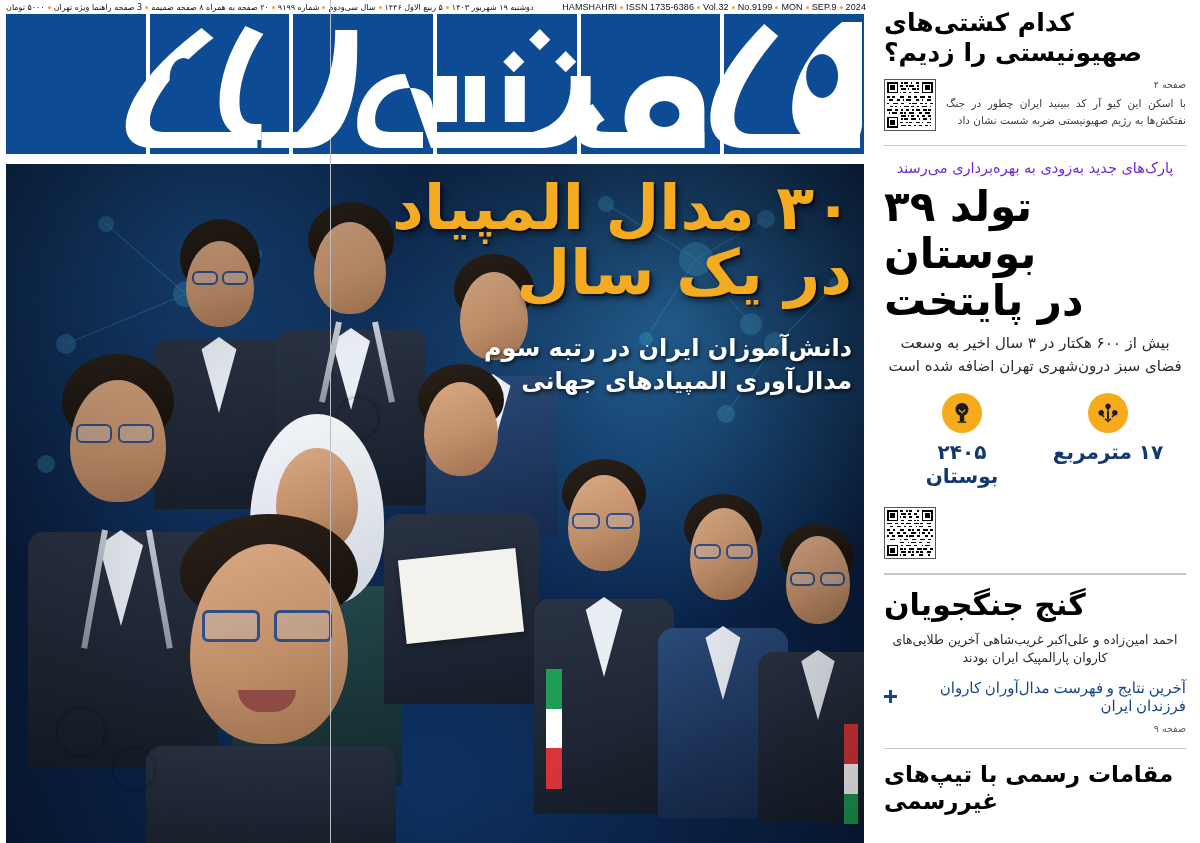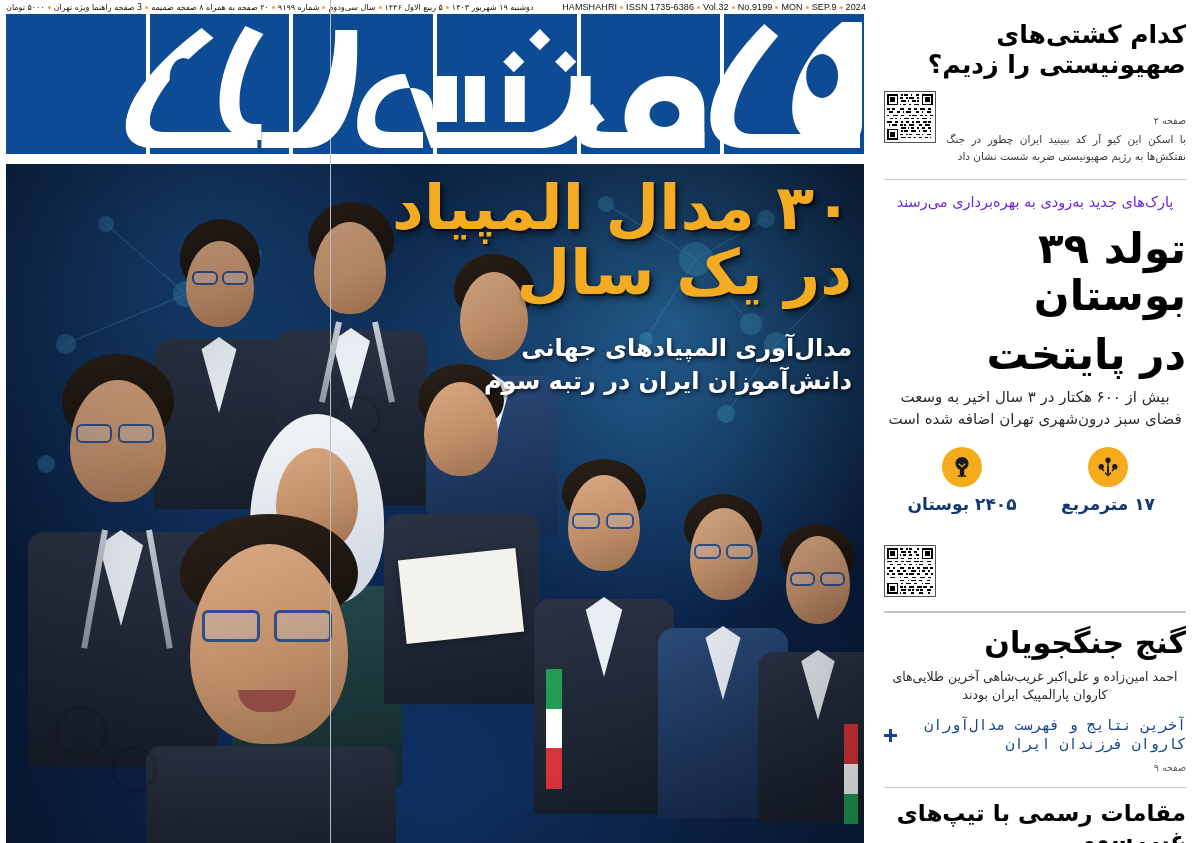--- a/index.html
+++ b/index.html
@@ -281,24 +281,23 @@
     color: #6d28d9;
     text-align: center;
     line-height: 1.45;
     font-family: "DejaVu Sans", sans-serif;
     margin-bottom: 4px;
   }
   .s-title {
     font-family: "DejaVu Sans", sans-serif;
     font-weight: 700;
     color: #000;
-    text-align: right;
+    text-align: left;
     line-height: 1.18;
     letter-spacing: -0.5px;
-    margin-top: 12px;
   }
   .s-title.t1 { font-size: 25px; }
   .s-title.t2 { font-size: 42px; line-height: 1.12; }
   .s-title.t3 { font-size: 30px; }
   .s-title.t4 { font-size: 23px; }
   .s-deck {
     font-size: 15px;
     color: #2a2a2a;
     text-align: center;
     line-height: 1.5;
@@ -316,21 +315,21 @@
     margin-top: 12px;
   }
   .qr {
     flex: 0 0 auto;
     width: 52px; height: 52px;
     border: 1px solid #555;
     padding: 2px;
     background: #fff;
   }
   .qr svg { display: block; width: 100%; height: 100%; }
-  .qr-txt { flex: 1 1 auto; text-align: right; margin-top: 24px; }
+  .qr-txt { flex: 1 1 auto; text-align: right; }
   .qr-page {
     font-size: 9.5px;
     color: #4a4a4a;
     margin-bottom: 5px;
   }
   .qr-body {
     font-size: 10.5px;
     color: #3a3a3a;
     line-height: 1.6;
     text-align: justify;
@@ -350,40 +349,40 @@
     width: 40px; height: 40px;
     margin: 0 auto 7px auto;
     border-radius: 50%;
     background: #f6ab1c;
     display: flex; align-items: center; justify-content: center;
   }
   .stat-ic svg { width: 24px; height: 24px; }
   .stat-val {
     font-family: "DejaVu Sans", sans-serif;
     font-weight: 700;
-    font-size: 17px;
+    font-size: 20px;
     color: #12386f;
-    margin-bottom: 19px;
+    margin-bottom: 7px;
   }
   .stat-desc {
     font-size: 10.5px;
     color: #3c3c3c;
     line-height: 1.62;
   }
 
   .plus-link {
     display: flex;
     flex-direction: row-reverse;
     align-items: center;
     gap: 6px;
     justify-content: flex-start;
     margin-top: 12px;
     color: #15458c;
     font-size: 15px;
-    font-family: Liberation Mono, monospace;
+    font-family: Liberation Serif, serif;
   }
   .plus-ic {
     flex: 0 0 auto;
     width: 13px; height: 13px;
     position: relative;
   }
   .plus-ic::before, .plus-ic::after {
     content: "";
     position: absolute;
     background: #15458c;
@@ -597,22 +596,22 @@
         <div class="medal" style="left:52px; top:545px; width:46px; height:46px;"></div>
         <div class="medal" style="left:108px; top:585px; width:40px; height:40px;"></div>
       </div>
 
       <div class="hero-vignette"></div>
 
       <div class="headline-wrap">
         <div class="hl-line l1">۳۰ مدال المپیاد</div>
         <div class="hl-line l2">در یک سال</div>
         <div class="subhead">
+          <div>دانش‌آموزان ایران در رتبه سوم</div>
           <div>مدال‌آوری المپیادهای جهانی</div>
-          <div>دانش‌آموزان ایران در رتبه سوم</div>
         </div>
       </div>
 
       <div class="page-badge">۱۲</div>
     </div>
 
     <div class="bottom-strip">
       <div class="watermark">جمـار</div>
       <div class="bs-right-mark"></div>
     </div>

